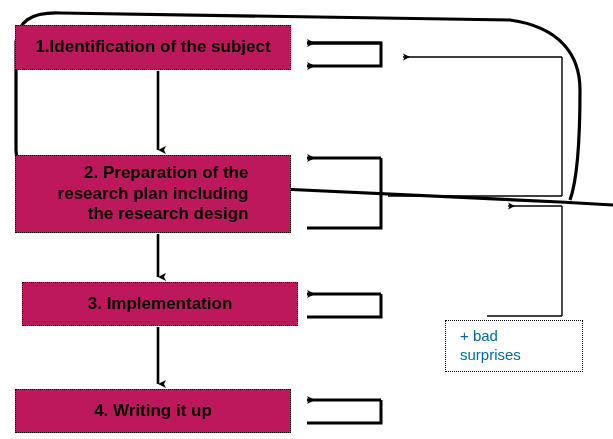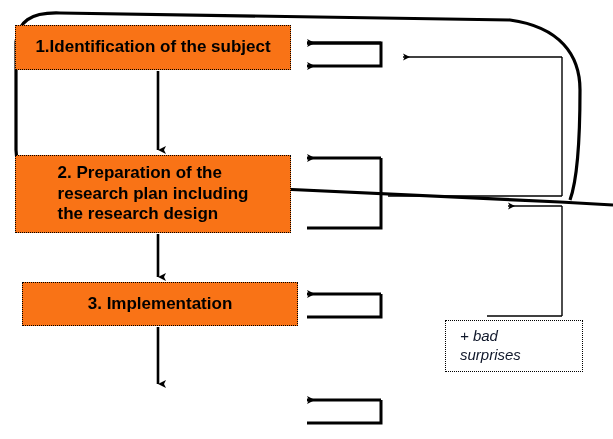--- a/index.html
+++ b/index.html
@@ -21,21 +21,21 @@
     position: absolute;
     left: 0;
     top: 0;
     width: 613px;
     height: 439px;
   }
   .node-box {
     position: absolute;
     box-sizing: border-box;
     border: 1px dotted #000000;
-    background: #f97316;
+    background: #be185d;
     display: flex;
     align-items: center;
     justify-content: center;
     text-align: center;
     font-family: "Liberation Sans", sans-serif;
     font-weight: bold;
     color: #000000;
     z-index: 3;
   }
   .node-label {
@@ -44,21 +44,21 @@
     white-space: pre-line;
   }
   #node-1 {
     left: 15px;  top: 25px;  width: 276px; height: 45px;
     font-size: 17px;
   }
   #node-2 {
     left: 15px;  top: 155px; width: 276px; height: 78px;
     font-size: 17px;
   }
-  #node-2 .node-label { text-align: left; }
+  #node-2 .node-label { text-align: right; }
   #node-3 {
     left: 22px;  top: 282px; width: 276px; height: 44px;
     font-size: 17px;
   }
   #node-4 {
     left: 15px;  top: 389px; width: 276px; height: 44px;
     font-size: 17px;
   }
   #note-box {
     position: absolute;
@@ -67,23 +67,22 @@
     border: 1px dotted #000000;
     background: #ffffff;
     display: flex;
     align-items: center;
     justify-content: flex-start;
     padding-left: 14px;
     z-index: 3;
   }
   #note-box .note-label {
     font-family: "Liberation Sans", sans-serif;
-    font-style: italic;
     font-size: 15px;
-    color: #0f172a;
+    color: #0369a1;
     line-height: 1.25;
     white-space: pre-line;
     text-align: left;
   }
 </style>
 </head>
 <body>
 
 <div id="canvas">
 
@@ -164,19 +163,22 @@
   <div class="node-box" id="node-2">
     <span class="node-label">2. Preparation of the
 research plan including
 the research design</span>
   </div>
 
   <div class="node-box" id="node-3">
     <span class="node-label">3. Implementation</span>
   </div>
 
+  <div class="node-box" id="node-4">
+    <span class="node-label">4. Writing it up</span>
+  </div>
 
   <div id="note-box">
     <span class="note-label">+ bad
 surprises</span>
   </div>
 
 </div>
 
 </body></html>

